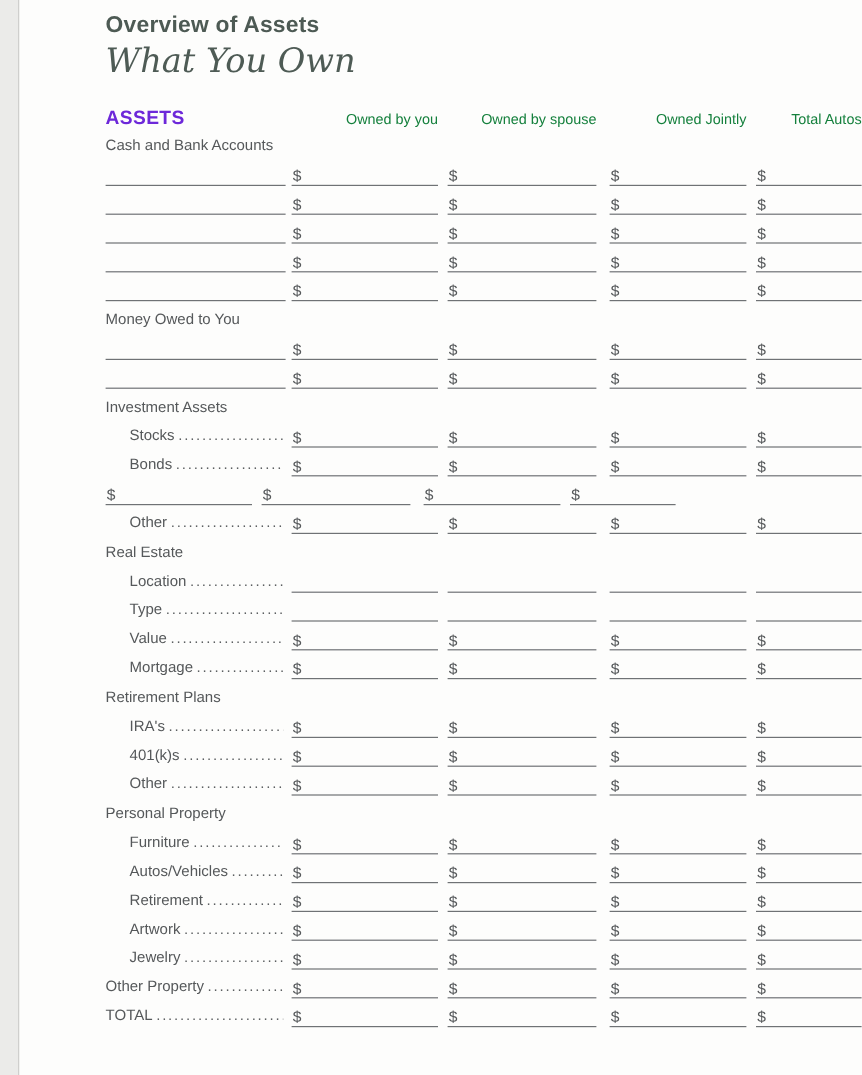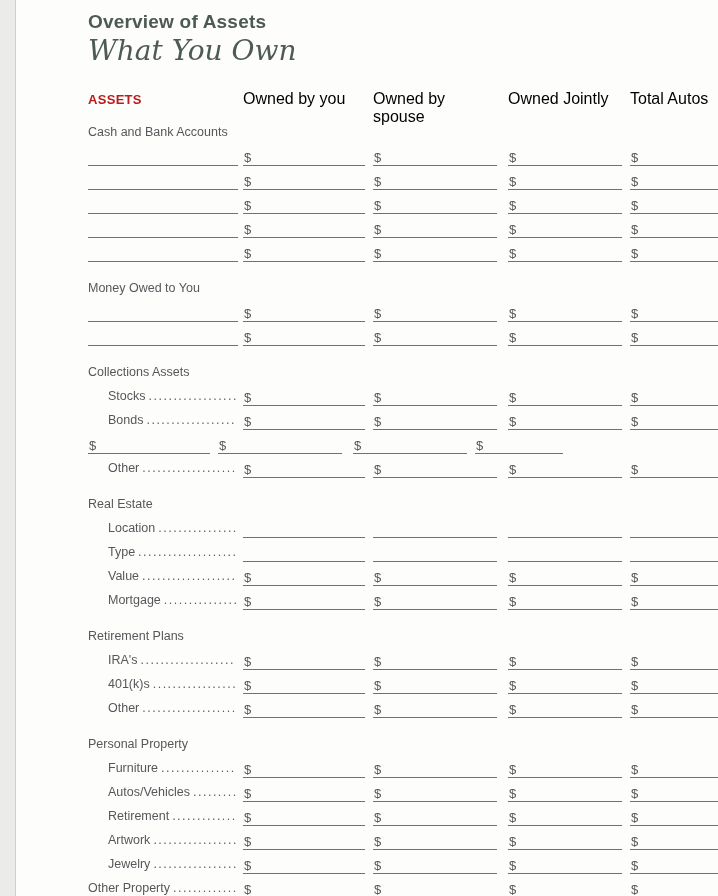--- a/index.html
+++ b/index.html
@@ -28,23 +28,23 @@
     font-weight: normal; font-size: 28px; line-height: 30px; color: #4e5b55;
   }
   
   .grid { display: flex; }
   .c-label { width: 150px; margin-right: 5px; }
   .c-you   { width: 122px; margin-right: 8px; }
   .c-spouse{ width: 124px; margin-right: 11px; }
   .c-joint { width: 114px; margin-right: 8px; }
   .c-total { width: 88px; }
   .header-row { margin-top: 24px; height: 16px; align-items: baseline; }
-  .assets-h { font-size: 13px; font-weight: bold; color: #b91c1c; letter-spacing: 0.3px; }
-  .col-h { font-size: 16px; color: #000000; text-align: left; }
-  .section { margin-top: 16px; }
+  .assets-h { font-size: 16px; font-weight: bold; color: #6d28d9; letter-spacing: 0.3px; }
+  .col-h { font-size: 12px; color: #15803d; text-align: right; }
+  .section { margin-top: 5px; }
   .section.no-heading { margin-top: 0; }
   .section-heading { height: 20px; line-height: 20px; font-size: 12.5px; color: #55585a; }
   .row { height: 24px; }
   .cell { position: relative; }
   .cell.lined { border-bottom: 1px solid #6f7275; height: 23px; }
   .label-cell { position: relative; height: 23px; }
   .label-cell.blank { border-bottom: 1px solid #6f7275; }
   .label-inner {
     position: absolute; left: 0; right: 2px; bottom: 2px;
     display: flex; align-items: baseline; font-size: 12.5px; color: #55585a;
@@ -185,21 +185,21 @@
             </div>
             <div class="c-joint cell lined">
               <span class="dollar">$</span>
             </div>
             <div class="c-total cell lined">
               <span class="dollar">$</span>
             </div>
           </div>
         </div>
         <div class="section">
-          <div class="section-heading">Collections Assets</div>
+          <div class="section-heading">Investment Assets</div>
           <div class="grid row">
             <div class="c-label label-cell">
               <div class="label-inner indent">
                 <span>Stocks</span>
                 <span class="dot-leader"></span>
               </div>
             </div>
             <div class="c-you cell lined">
               <span class="dollar">$</span>
             </div>

